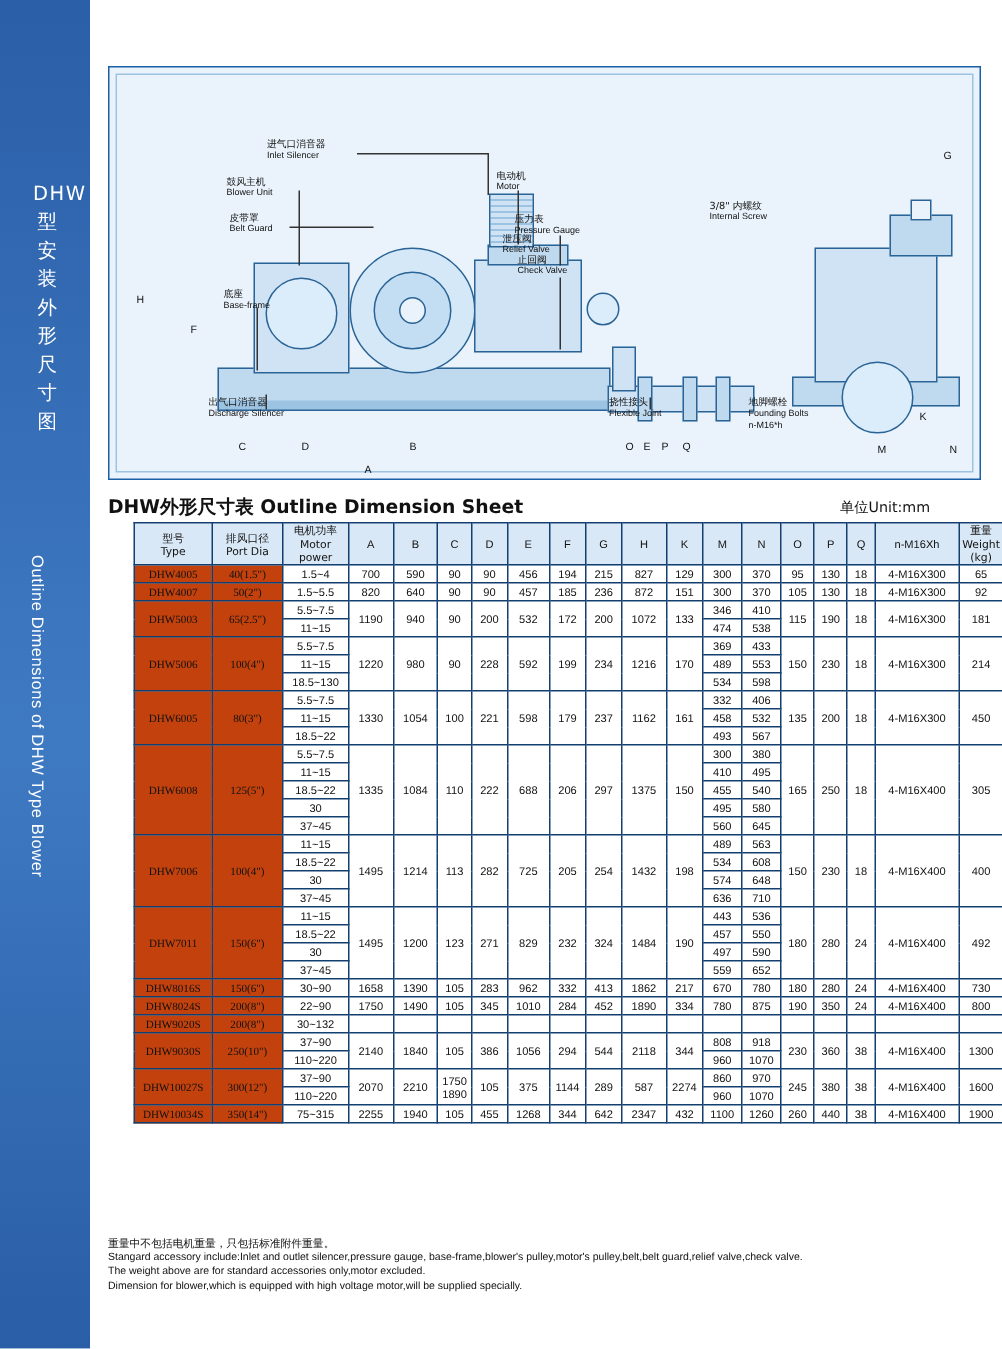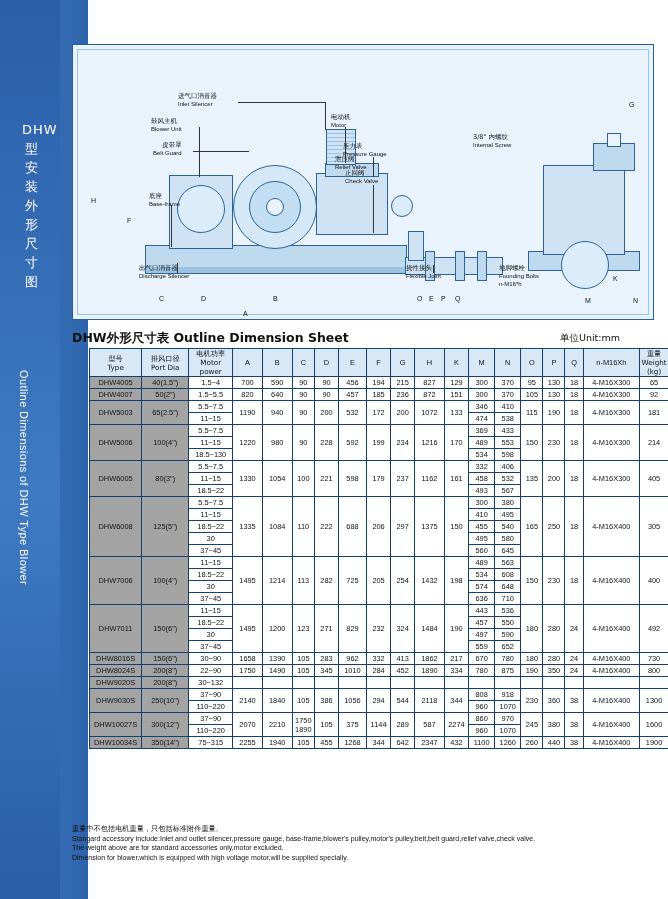--- a/index.html
+++ b/index.html
@@ -8,21 +8,20 @@
     background:#ffffff;
     font-family:"Liberation Sans", sans-serif;
     color:#111;
     position:relative;
     overflow:hidden;
   }
   
   #spine{
     position:absolute;left:0;top:0;width:60px;height:899px;
     background:linear-gradient(to right,#2b5fa8 0%,#3a74bd 35%,#2e63ab 100%);
-    padding-left:28px;
   }
   #spine .spine-inner{
     position:absolute;left:0;top:0;width:60px;height:899px;
     background:linear-gradient(to bottom,#2b5fa8,#3e7ac2 55%,#2a5ea6);
   }
   .spine-cn{
     position:absolute;left:22px;top:120px;width:20px;
     color:#ffffff;font-size:13px;line-height:19px;letter-spacing:1px;
     text-align:center;font-family:"DejaVu Sans", sans-serif;
   }
@@ -62,21 +61,21 @@
     position:absolute;left:89px;top:348px;width:580px;
     border-collapse:collapse;font-size:7.4px;
     font-family:"Liberation Sans", sans-serif;
   }
   #tbl td,#tbl th{
     border:1px solid #123f70;
     text-align:center;vertical-align:middle;
     padding:0;height:11px;color:#111;
   }
   #tbl th{background:#d9e8f6;font-weight:normal;font-size:7.4px;line-height:9px;}
-  #tbl td.model{background:#a3a3a3;}
+  #tbl td.model{background:#c2410c;font-family:Liberation Serif, serif;}
   .th2{font-family:"DejaVu Sans", sans-serif;font-size:7.2px;}
   
   #notes{
     position:absolute;left:72px;top:824px;width:580px;font-size:7.2px;line-height:9.6px;
   }
   #notes .cn{font-family:"DejaVu Sans", sans-serif;font-size:7.2px;}
   #notes .en{font-size:7px;}
 </style>
 </head>
 <body>
@@ -124,21 +123,21 @@
   </div>
   <div class="lead" style="left:165px;top:57px;width:88px;height:1px;"></div>
   <div class="lead" style="left:252px;top:57px;width:1px;height:28px;"></div>
 
   <div class="dwg-label" style="left:78px;top:72px;">
     <span class="cn">鼓风主机</span>
     <span class="en">Blower Unit</span>
   </div>
   <div class="lead" style="left:126px;top:82px;width:1px;height:50px;"></div>
 
-  <div class="dwg-label" style="left:80px;top:96px;text-align:right;">
+  <div class="dwg-label" style="left:80px;top:96px;">
     <span class="cn">皮带罩</span>
     <span class="en">Belt Guard</span>
   </div>
   <div class="lead" style="left:120px;top:106px;width:56px;height:1px;"></div>
 
   <div class="dwg-label" style="left:76px;top:147px;">
     <span class="cn">底座</span>
     <span class="en">Base-frame</span>
   </div>
   <div class="lead" style="left:98px;top:160px;width:1px;height:42px;"></div>
@@ -345,21 +344,21 @@
         <td rowspan="3">179</td>
         <td rowspan="3">237</td>
         <td rowspan="3">1162</td>
         <td rowspan="3">161</td>
         <td>332</td>
         <td>406</td>
         <td rowspan="3">135</td>
         <td rowspan="3">200</td>
         <td rowspan="3">18</td>
         <td rowspan="3">4-M16X300</td>
-        <td rowspan="3">405</td>
+        <td rowspan="3">450</td>
       </tr>
       <tr>
         <td>11~15</td>
         <td>458</td>
         <td>532</td>
       </tr>
       <tr>
         <td>18.5~22</td>
         <td>493</td>
         <td>567</td>

